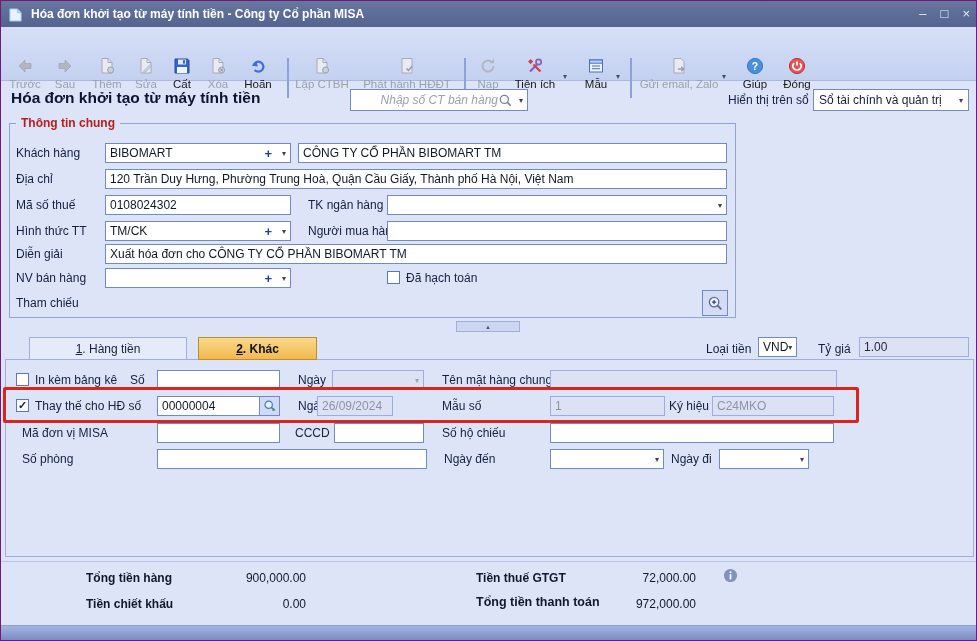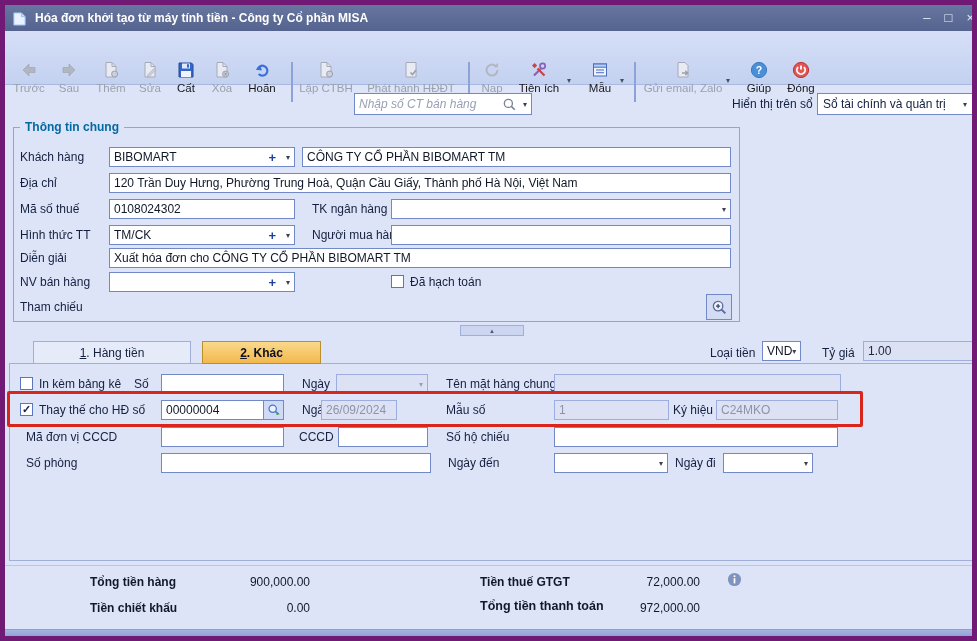--- a/index.html
+++ b/index.html
@@ -1,47 +1,47 @@
 <!DOCTYPE html>
 <html><head>
 <meta charset="utf-8">
 <style>
   * { margin:0; padding:0; box-sizing:border-box; }
   body { background:#9aa4bc; font-family:"Liberation Sans", sans-serif; }
-  #app { position:relative; width:977px; height:641px; background:#dde4f8; border:5px solid #701a75; overflow:hidden; font-family:"Liberation Sans", sans-serif; }
+  #app { position:relative; width:977px; height:641px; background:#dde4f8; border:1px solid #701a75; overflow:hidden; font-family:"Liberation Sans", sans-serif; }
 
   
   .titlebar { position:absolute; left:0; top:0; width:977px; height:26px; background:linear-gradient(#66769f,#54648f); display:flex; align-items:center; }
   .titlebar-icon { margin:0 8px 0 7px; display:flex; }
   .titlebar-text { color:#ffffff; font-size:12px; font-weight:bold; }
   .win-controls { position:absolute; right:8px; top:0; height:26px; display:flex; align-items:center; gap:14px; color:#e8ecf8; font-size:13px; }
   .win-controls span { cursor:default; line-height:26px; }
 
   
   .toolbar { position:absolute; left:0; top:26px; width:977px; height:54px; background:linear-gradient(#d6dff7,#c3d1f0); border-bottom:1px solid #a9b9e2; }
   .tbtn { position:absolute; top:29px; height:46px; display:flex; flex-direction:column; align-items:center; justify-content:flex-start; }
   .ticon { height:20px; display:flex; align-items:center; justify-content:center; }
   .tlbl { font-size:11.5px; color:#18181c; white-space:nowrap; margin-top:2px; }
   .tlbl.dis { color:#99a1ad; }
   .tsep { position:absolute; top:31px; width:2px; height:40px; background:#8ca2d8; }
   .tcaret { position:absolute; top:45px; font-size:8px; color:#4a4f5e; }
 
   
   .page-title { position:absolute; left:10px; top:88px; font-size:15.5px; font-weight:bold; color:#0e1430; }
   .searchbox { position:absolute; left:349px; top:88px; width:178px; height:22px; background:#fff; border:1px solid #7189c7; display:flex; align-items:center; padding:0 4px; }
-  .searchbox input { flex:1; border:none; outline:none; font-size:12px; font-style:italic; color:#701a75; min-width:0; background:transparent; font-family:"Liberation Sans",sans-serif; }
+  .searchbox input { flex:1; border:none; outline:none; font-size:12px; font-style:italic; color:#701a75; min-width:0; background:transparent; font-family:"Liberation Sans",sans-serif;text-align:right; }
   .searchbox input::placeholder { color:#9aa0b4; font-style:italic; }
   .display-label { position:absolute; left:727px; top:92px; font-size:12px; color:#14203f; }
   .display-select { position:absolute; left:812px; top:88px; width:156px; height:22px; background:#fff; border:1px solid #7189c7; display:flex; align-items:center; padding:0 5px; font-size:12px; color:#14203f; }
   .dd-caret { margin-left:auto; font-size:8px; color:#3c4254; }
   .dd-caret.gray { color:#9aa2b4; }
 
   
   .fs { position:absolute; border:1px solid #90a4d6; }
-  .fs-legend { position:absolute; top:-8px; left:6px; background:#dde4f8; padding:0 5px; font-size:12px; font-weight:bold; color:#0369a1; }
+  .fs-legend { position:absolute; top:-8px; left:6px; background:#dde4f8; padding:0 5px; font-size:12px; font-weight:bold; color:#b91c1c; }
   .lbl { position:absolute; font-size:12px; color:#14203f; height:20px; display:flex; align-items:center; white-space:nowrap; }
   .field { position:absolute; height:20px; background:#fff; border:1px solid #7189c7; display:flex; align-items:center; padding:0 4px; font-size:12px; color:#101828; }
   .field.dis { background:#dce2f3; border-color:#9dade0; color:#8d93a8; }
   .field.dis.dark { color:#23293e; }
   .field.right { }
   .combo-plus { margin-left:auto; font-weight:bold; color:#1c3fa0; font-size:13px; }
   .combo-caret { margin-left:10px; font-size:8px; color:#3c4254; }
   .cb { position:absolute; width:13px; height:13px; background:#fff; border:1px solid #5b76c0; display:flex; align-items:center; justify-content:center; font-size:11px; font-weight:bold; color:#15244f; line-height:11px; }
   .sq-btn { position:absolute; width:26px; height:26px; background:#d4dcf4; border:1px solid #7189c7; display:flex; align-items:center; justify-content:center; }
   .mini-btn { position:absolute; left:455px; top:320px; width:64px; height:11px; background:#ccd6f0; border:1px solid #9fafd9; display:flex; align-items:center; justify-content:center; font-size:6px; color:#4a5575; line-height:6px; }
@@ -230,20 +230,21 @@
           <svg width="18" height="18" viewBox="0 0 18 18">
             <circle cx="9" cy="9" r="7.6" fill="#e25555" stroke="#bf3232"></circle>
             <path d="M9 4.4v4.2" stroke="#fff" stroke-width="1.8"></path>
             <path d="M6.1 6.1a4.1 4.1 0 1 0 5.8 0" fill="none" stroke="#fff" stroke-width="1.8"></path>
           </svg>
         </span>
       <span class="tlbl">Đóng</span>
     </div>
   </div>
 
+  <div class="page-title">Hóa đơn khởi tạo từ máy tính tiền</div>
   <div class="searchbox">
     <input placeholder="Nhập số CT bán hàng" style="">
     <span style="display:flex">
         <svg width="15" height="15" viewBox="0 0 16 16">
           <circle cx="6.8" cy="6.8" r="4.3" fill="none" stroke="#7a8098" stroke-width="1.4"></circle>
           <path d="M10 10l3.6 3.6" stroke="#7a8098" stroke-width="1.7"></path>
         </svg>
       </span>
     <span class="dd-caret" style="margin-left:6px">▾</span>
   </div>
@@ -373,21 +374,21 @@
     </div>
     <span class="lbl" style="left:436px;top:36px">Mẫu số</span>
     <div class="field dis" style="left:544px;top:36px;width:115px">
       <span>1</span>
     </div>
     <span class="lbl" style="left:663px;top:36px">Ký hiệu</span>
     <div class="field dis" style="left:706px;top:36px;width:122px">
       <span>C24MKO</span>
     </div>
 
-    <span class="lbl" style="left:16px;top:63px">Mã đơn vị CCCD</span>
+    <span class="lbl" style="left:16px;top:63px">Mã đơn vị MISA</span>
     <div class="field" style="left:151px;top:63px;width:123px"></div>
     <span class="lbl" style="left:289px;top:63px">CCCD</span>
     <div class="field" style="left:328px;top:63px;width:90px"></div>
     <span class="lbl" style="left:436px;top:63px">Số hộ chiếu</span>
     <div class="field" style="left:544px;top:63px;width:284px"></div>
 
     <span class="lbl" style="left:16px;top:89px">Số phòng</span>
     <div class="field" style="left:151px;top:89px;width:270px"></div>
     <span class="lbl" style="left:438px;top:89px">Ngày đến</span>
     <div class="field" style="left:544px;top:89px;width:114px">

